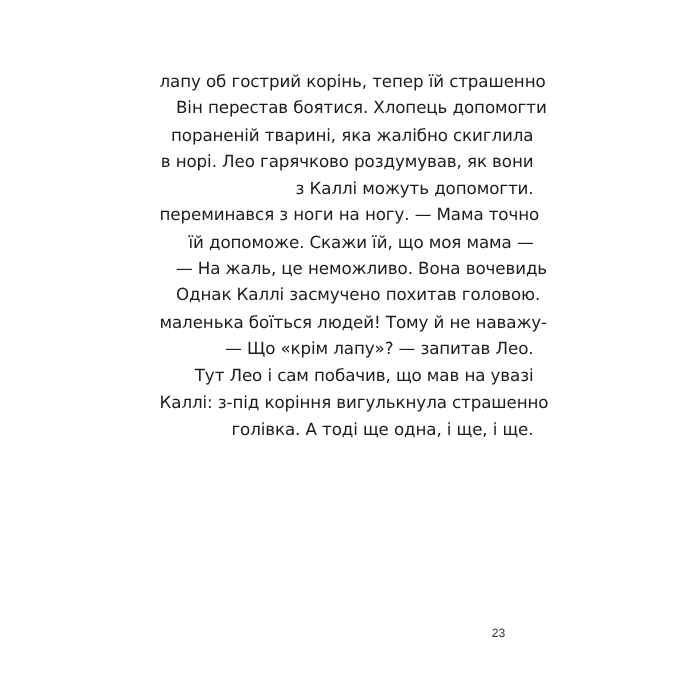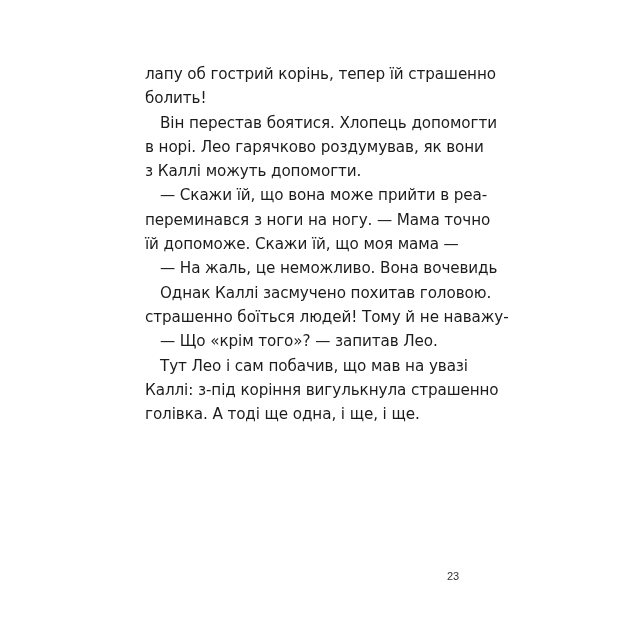--- a/index.html
+++ b/index.html
@@ -1,40 +1,39 @@
 <!DOCTYPE html>
 <html><head>
 <meta charset="utf-8">
 <style>
   html, body { margin:0; padding:0; background:#ffffff; }
   body { width:630px; height:630px; position:relative; overflow:hidden; }
   .page { position:absolute; left:0; top:0; width:630px; height:630px; background:#fff; }
   .text { position:absolute; left:145px; top:62px; width:340px;
           font-family:"DejaVu Sans", sans-serif; font-size:15.2px; color:#1c1c1c;
           letter-spacing:-0.1px; }
-  .line { height:24.3px; line-height:24.3px; white-space:nowrap; }
+  .line { height:24.3px; line-height:24.3px; white-space:nowrap;text-align:right; }
   .indent { padding-left:15px; }
   .pagenum { position:absolute; left:447px; top:570px; font-family:Liberation Sans, sans-serif;
              font-size:11px; color:#333; }
 </style>
 </head>
 <body>
 
 <div class="page">
   <div class="text">
     <div class="line">лапу об гострий корінь, тепер їй страшенно</div>
-    <div class="line">болить!</div>
     <div class="line indent">Він перестав боятися. Хлопець допомогти</div>
+    <div class="line">пораненій тварині, яка жалібно скиглила</div>
     <div class="line">в норі. Лео гарячково роздумував, як вони</div>
     <div class="line">з Каллі можуть допомогти.</div>
-    <div class="line indent">— Скажи їй, що вона може прийти в реа-</div>
     <div class="line">переминався з ноги на ногу. — Мама точно</div>
     <div class="line">їй допоможе. Скажи їй, що моя мама —</div>
     <div class="line indent">— На жаль, це неможливо. Вона вочевидь</div>
     <div class="line indent">Однак Каллі засмучено похитав головою.</div>
-    <div class="line">страшенно боїться людей! Тому й не наважу-</div>
-    <div class="line indent">— Що «крім того»? — запитав Лео.</div>
+    <div class="line">маленька боїться людей! Тому й не наважу-</div>
+    <div class="line indent">— Що «крім лапу»? — запитав Лео.</div>
     <div class="line indent">Тут Лео і сам побачив, що мав на увазі</div>
     <div class="line">Каллі: з-під коріння вигулькнула страшенно</div>
     <div class="line">голівка. А тоді ще одна, і ще, і ще.</div>
   </div>
   <div class="pagenum">23</div>
 </div>
 
 </body></html>

